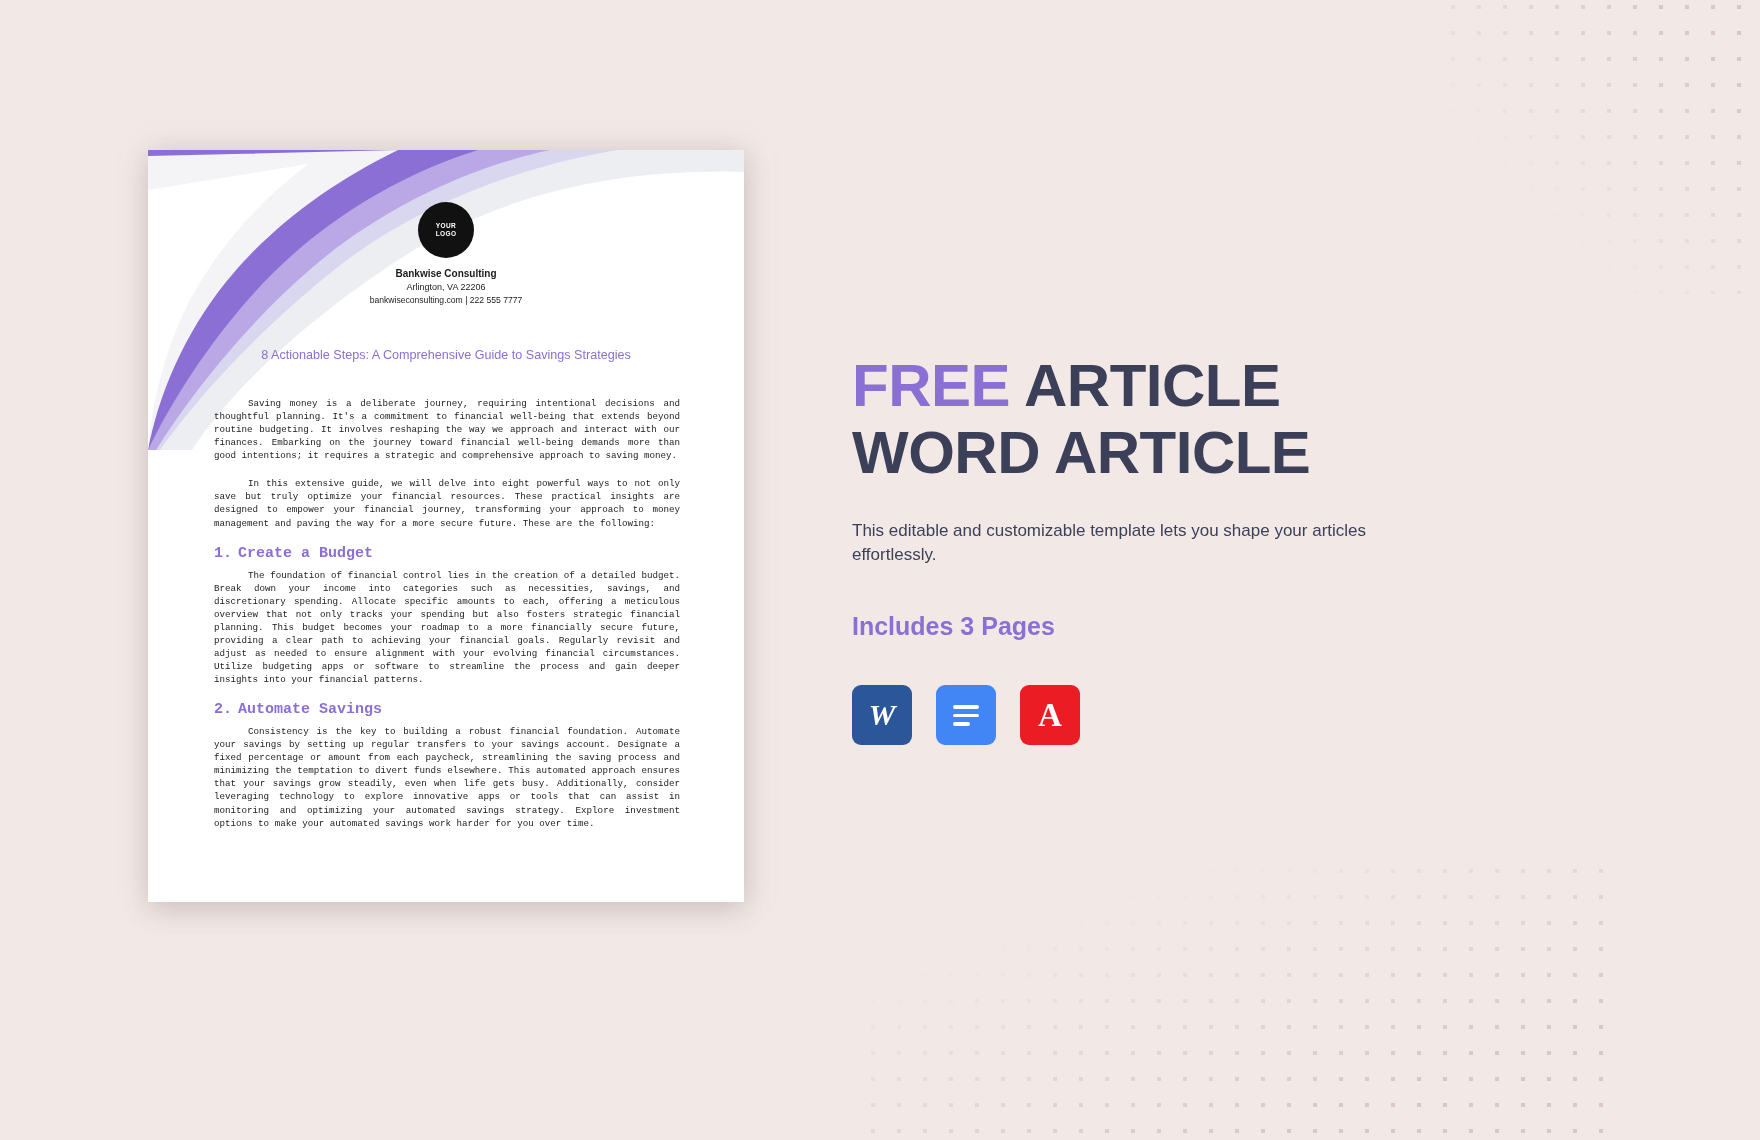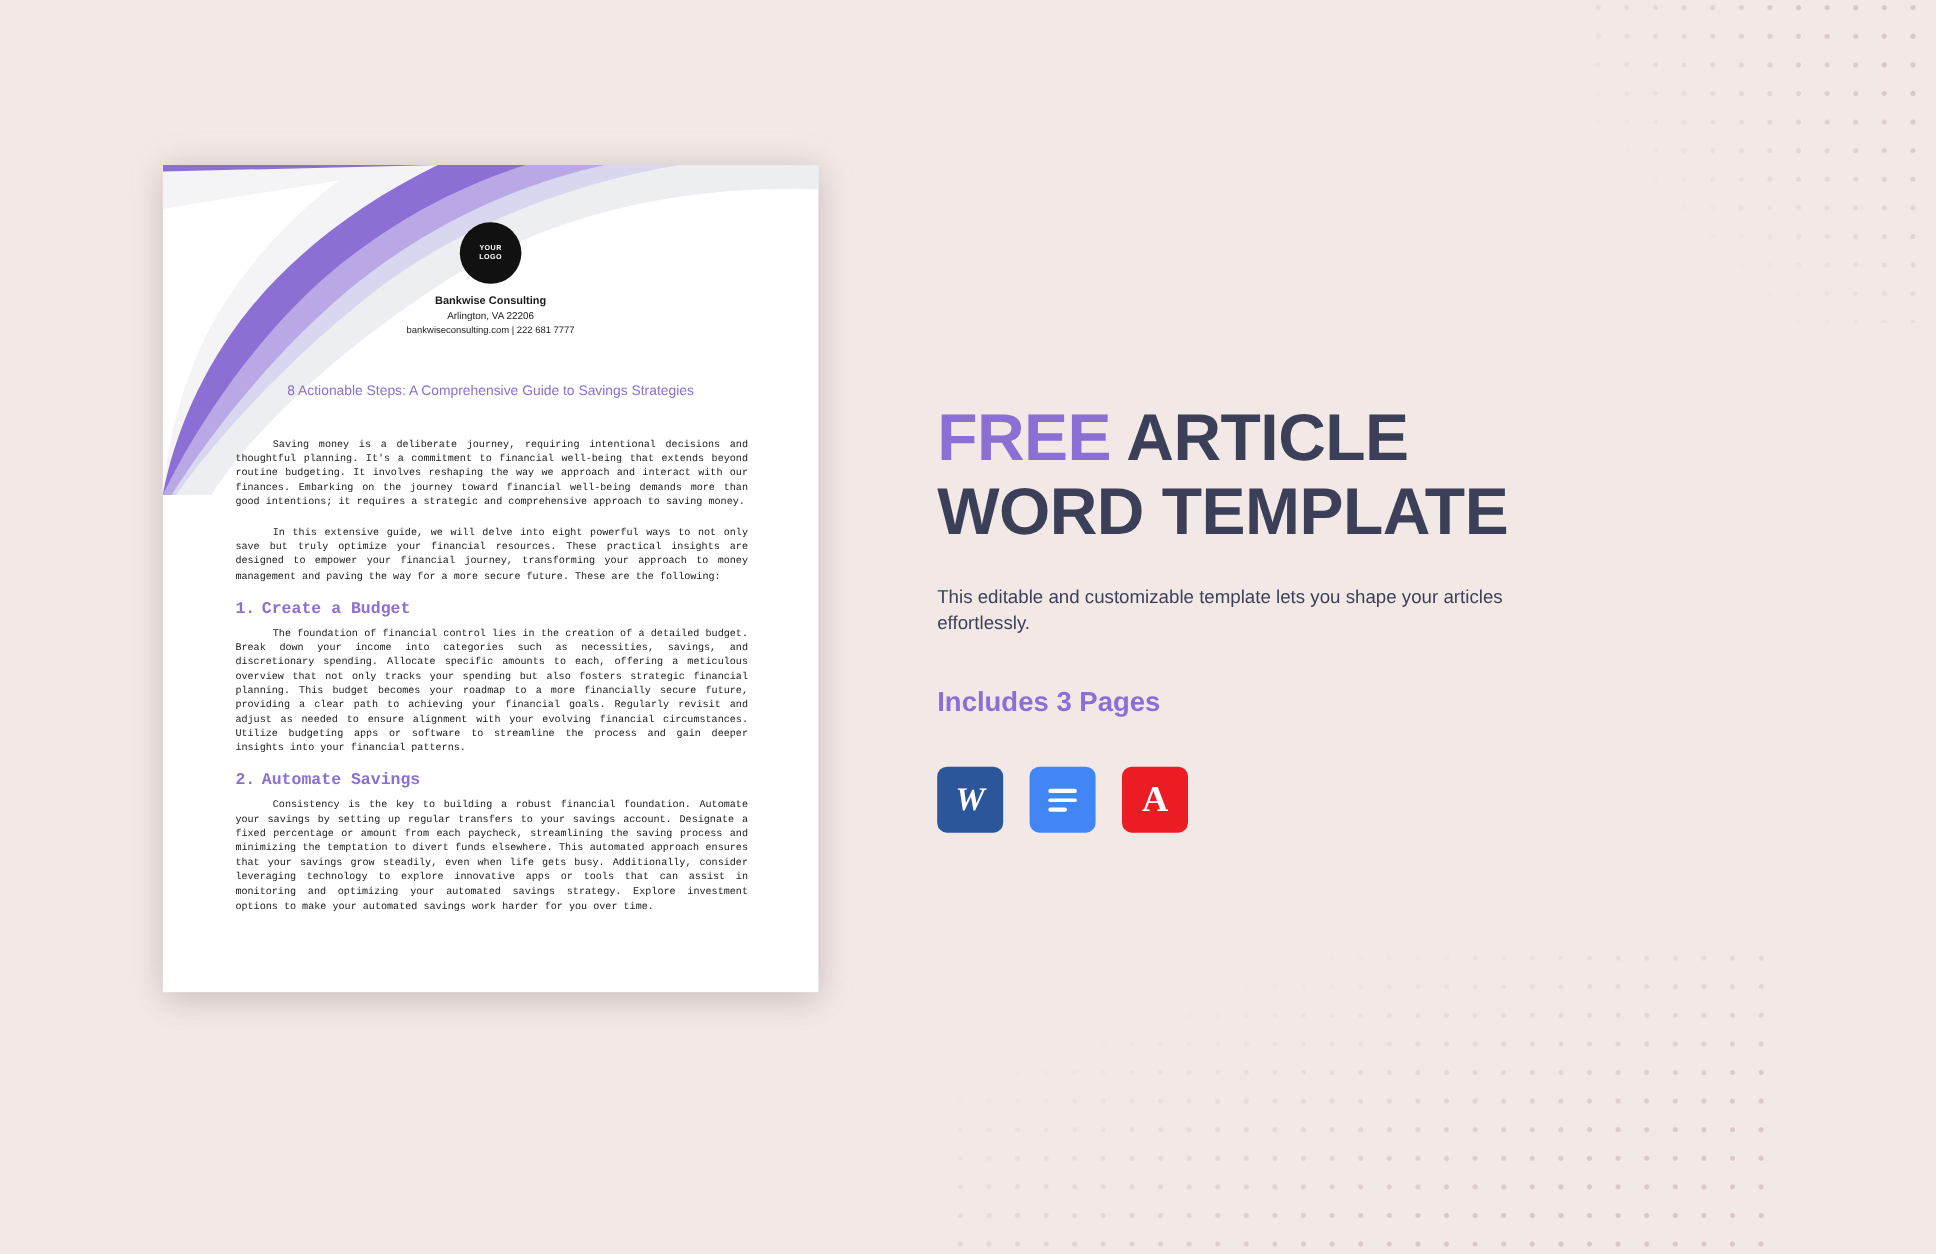--- a/index.html
+++ b/index.html
@@ -151,21 +151,21 @@
     margin: 0 0 7px 0;
   }
   .doc-heading .num {
     margin-right: 6px;
   }
 
   
   .promo {
     position: absolute;
     left: 852px;
-    top: 364px;
+    top: 352px;
     width: 700px;
   }
   .promo-title {
     font-size: 60px;
     line-height: 1.12;
     font-weight: 700;
     color: #3b3f58;
     letter-spacing: -0.5px;
     margin: 0;
   }
@@ -255,21 +255,21 @@
 
   <div class="doc-inner">
 
     <div class="logo-block">
       <div class="logo-circle">
         <span>YOUR</span>
         <span>LOGO</span>
       </div>
       <div class="company-name">Bankwise Consulting</div>
       <div class="company-addr">Arlington, VA 22206</div>
-      <div class="company-contact">bankwiseconsulting.com | 222 681 7777</div>
+      <div class="company-contact">bankwiseconsulting.com | 222 555 7777</div>
     </div>
 
     <div class="doc-title">8 Actionable Steps: A Comprehensive Guide to Savings Strategies</div>
 
     <div class="doc-body">
       <p class="doc-para">Saving money is a deliberate journey, requiring intentional decisions and thoughtful planning. It's a commitment to financial well-being that extends beyond routine budgeting. It involves reshaping the way we approach and interact with our finances. Embarking on the journey toward financial well-being demands more than good intentions; it requires a strategic and comprehensive approach to saving money.</p>
       <p class="doc-para">In this extensive guide, we will delve into eight powerful ways to not only save but truly optimize your financial resources. These practical insights are designed to empower your financial journey, transforming your approach to money management and paving the way for a more secure future. These are the following:</p>
 
       <div class="doc-heading">
         <span class="num">1.</span><span>Create a Budget</span>
@@ -281,21 +281,21 @@
       </div>
       <p class="doc-para">Consistency is the key to building a robust financial foundation. Automate your savings by setting up regular transfers to your savings account. Designate a fixed percentage or amount from each paycheck, streamlining the saving process and minimizing the temptation to divert funds elsewhere. This automated approach ensures that your savings grow steadily, even when life gets busy. Additionally, consider leveraging technology to explore innovative apps or tools that can assist in monitoring and optimizing your automated savings strategy. Explore investment options to make your automated savings work harder for you over time.</p>
     </div>
 
   </div>
 </div>
 
 <div class="promo">
   <h1 class="promo-title">
     <span class="free">FREE</span><span> ARTICLE</span><br>
-    <span>WORD TEMPLATE</span>
+    <span>WORD ARTICLE</span>
   </h1>
   <p class="promo-sub">This editable and customizable template lets you shape your articles effortlessly.</p>
   <p class="promo-pages">Includes 3 Pages</p>
 
   <div class="file-icons">
     <div class="file-icon icon-word">
       <span class="wglyph">W</span>
     </div>
     <div class="file-icon icon-docs">
       <span class="lines">

